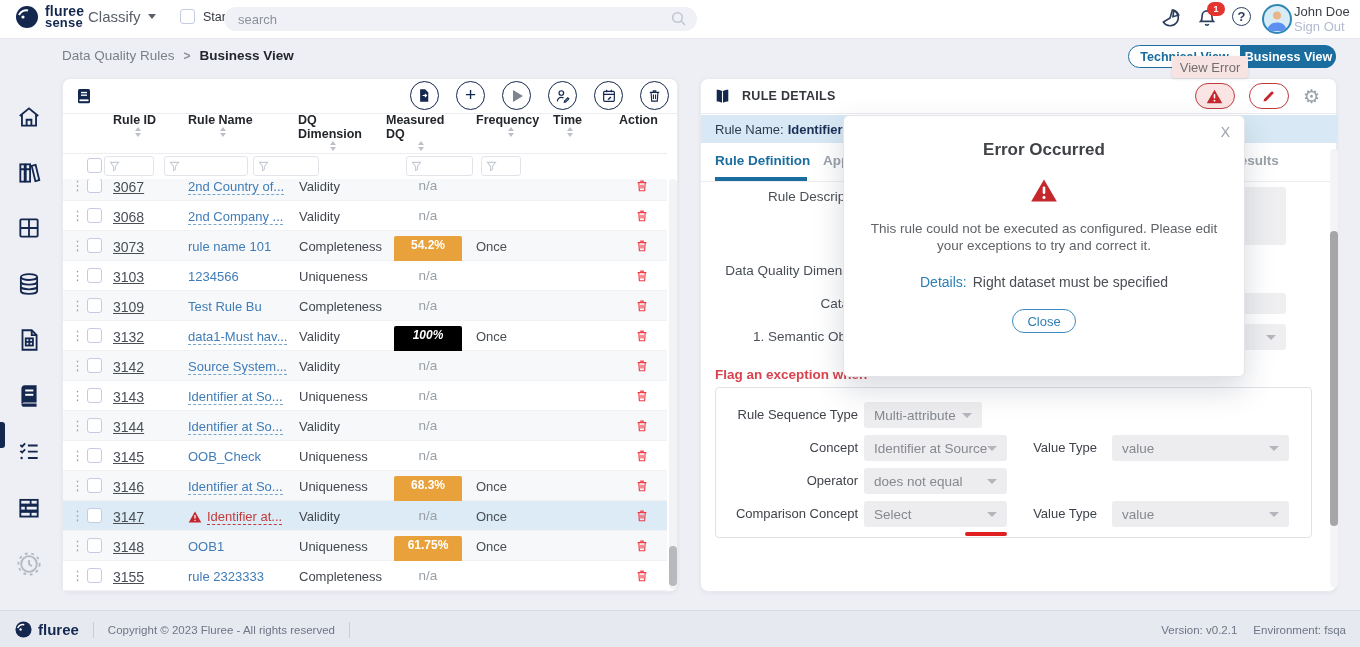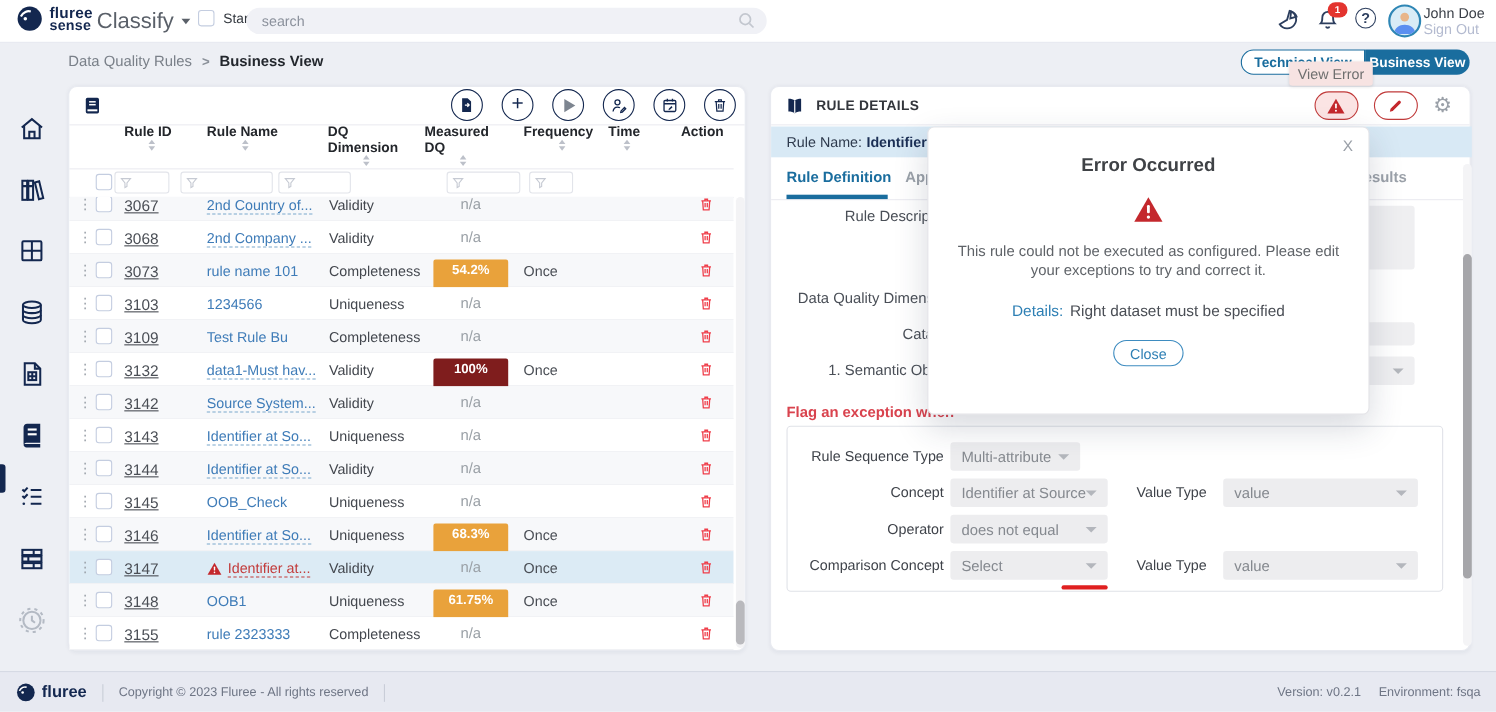--- a/index.html
+++ b/index.html
@@ -4,21 +4,21 @@
 <style>
   html,body{margin:0;padding:0;}
   .stage{position:relative;width:1360px;height:647px;background:#edeff4;overflow:hidden;
          font-family:"Liberation Sans",sans-serif;color:#333;}
   svg{display:block}
   
   .topbar{position:absolute;left:0;top:0;width:1360px;height:38px;background:#fff;border-bottom:1px solid #e6e8f0;z-index:5;}
   .brand{position:absolute;left:14px;top:4px;display:flex;align-items:center;gap:5px;}
   .brand-txt{line-height:11px;font-weight:800;color:#13274f;font-size:14px;letter-spacing:.2px}
   .brand-txt .l2{font-weight:700;font-size:13px}
-  .app-menu{position:absolute;left:88px;top:8px;font-size:20px;color:#5a6069;display:flex;align-items:center;gap:7px;}
+  .app-menu{position:absolute;left:88px;top:8px;font-size:15px;color:#5a6069;display:flex;align-items:center;gap:7px;}
   .caret{width:0;height:0;border-left:4.5px solid transparent;border-right:4.5px solid transparent;border-top:5px solid #5a6069;}
   .start-def{position:absolute;left:180px;top:9px;display:flex;align-items:center;gap:8px;font-size:12.5px;color:#33383f;}
   .cbx{width:15px;height:15px;border:1.5px solid #c4cde0;border-radius:3px;background:#fff;box-sizing:border-box;}
   .search{position:absolute;left:224px;top:7px;width:473px;height:24px;background:#f0f1f6;border-radius:12px;display:flex;align-items:center;}
   .search input{flex:1;border:none;background:transparent;outline:none;font-size:13px;color:#444;padding:0 14px;font-family:"Liberation Sans",sans-serif;}
   .search input::placeholder{color:#8b919c;}
   .mag{margin-right:10px;}
   .hd-icons{position:absolute;right:70px;top:7px;display:flex;align-items:center;gap:14px;}
   .hd-ic{position:relative;width:22px;height:22px;cursor:pointer;}
   .badge-n{position:absolute;top:-5px;right:-7px;min-width:14px;height:14px;border-radius:7px;background:#e3342f;color:#fff;font-size:9px;font-weight:700;display:flex;align-items:center;justify-content:center;padding:0 2px;}
@@ -69,21 +69,21 @@
   .c-id{position:absolute;left:50px;top:8px;font-size:14px;color:#4a4e55;text-decoration:underline;}
   .c-name{position:absolute;left:125px;top:8px;font-size:13px;color:#3f7cb8;white-space:nowrap;display:flex;align-items:center;gap:5px;}
   .c-name .nm{text-decoration:none;}
   .c-name .nm.trunc{border-bottom:1px dashed #7aa7cc;}
   .c-name .nm.err{color:#c23b3b;border-bottom:1px dashed #c23b3b;}
   .c-dim{position:absolute;left:236px;top:8px;font-size:13px;color:#43474e;}
   .c-dq{position:absolute;left:331px;top:5px;width:68px;text-align:center;}
   .c-dq.na{font-size:13.5px;color:#9aa0a6;padding-top:2px;}
   .c-dq.badge{height:30px;line-height:19px;border-radius:2px;color:#fff;font-size:12px;font-weight:700;}
   .c-dq.orange{background:#e9a23b;}
-  .c-dq.green{background:#7f1d1d;}
+  .c-dq.green{background:#000000;font-style:italic;}
   .c-freq{position:absolute;left:413px;top:8px;font-size:13px;color:#4a4e55;}
   .c-act{position:absolute;left:572px;top:7px;cursor:pointer;}
   .vsb-track{position:absolute;left:606px;top:100px;width:8px;height:410px;background:#f3f3f5;border-radius:4px;}
   .vsb-thumb{position:absolute;left:606px;top:467px;width:8px;height:40px;background:#b9b9bd;border-radius:4px;}
   
   .rd-icons{position:absolute;top:4px;right:16px;display:flex;align-items:center;gap:14px;}
   .pill{width:40px;height:26px;border:1.5px solid #c03a3a;border-radius:13px;display:flex;align-items:center;justify-content:center;cursor:pointer;box-sizing:border-box;}
   .pill.err{background:#fbe4e4;}
   .pill.edit{background:#fff;}
   .gear-gray{color:#9aa0a8;font-size:19px;cursor:pointer;line-height:1;}

